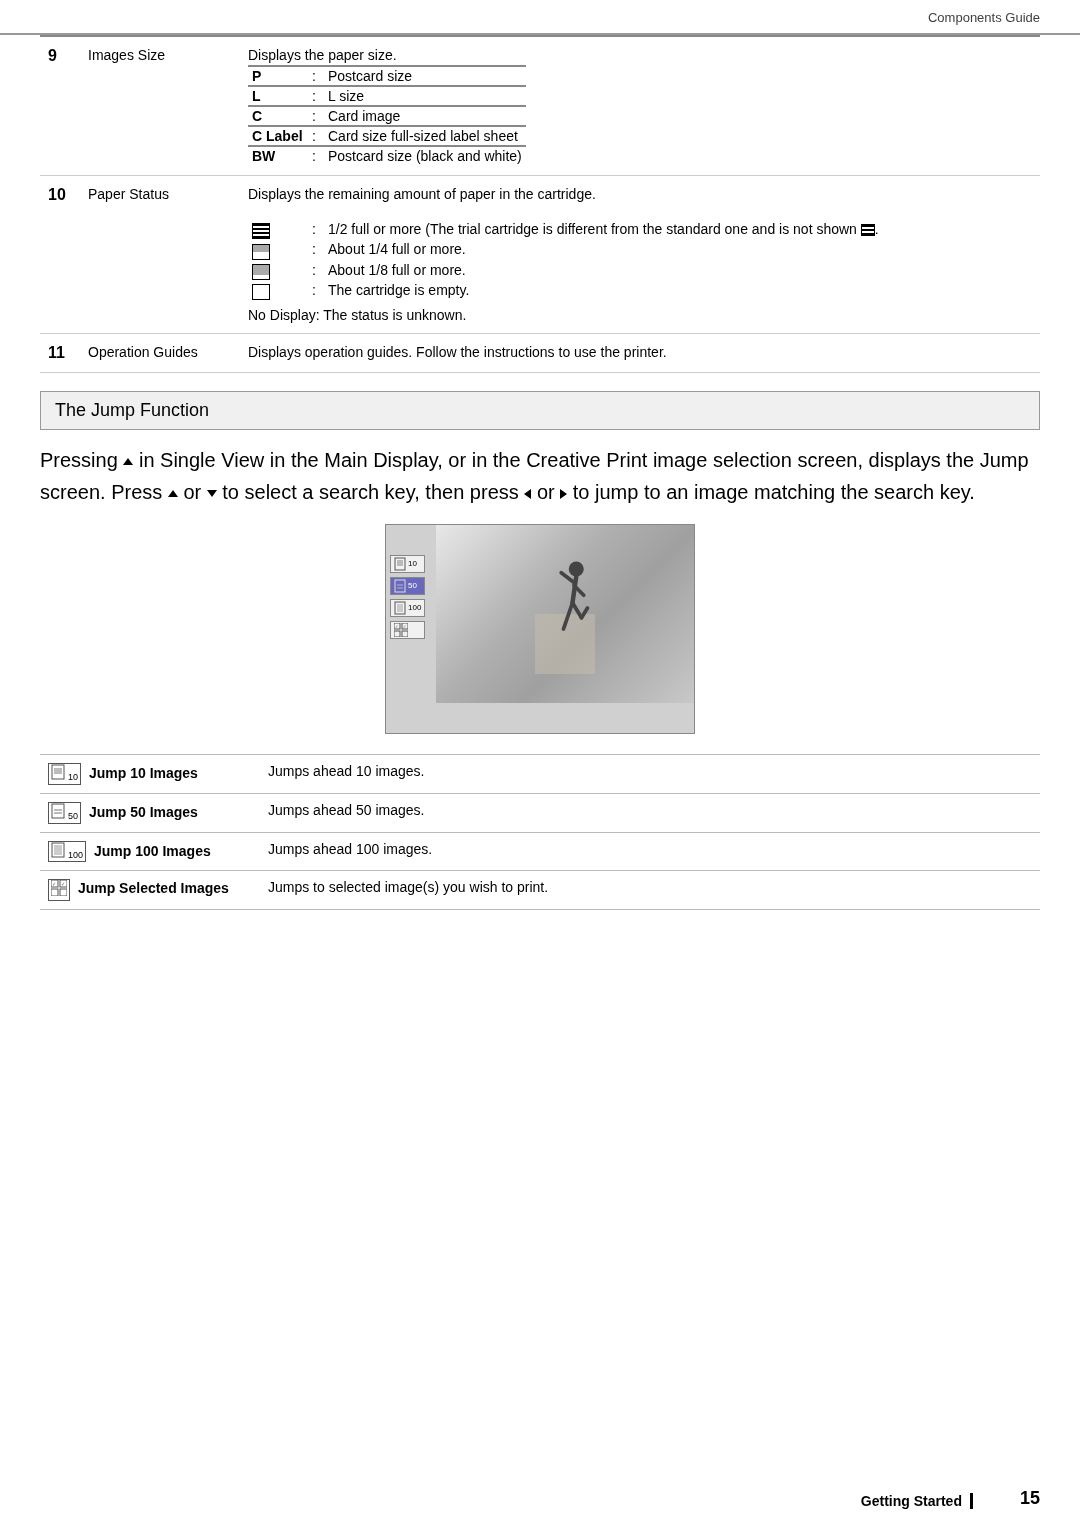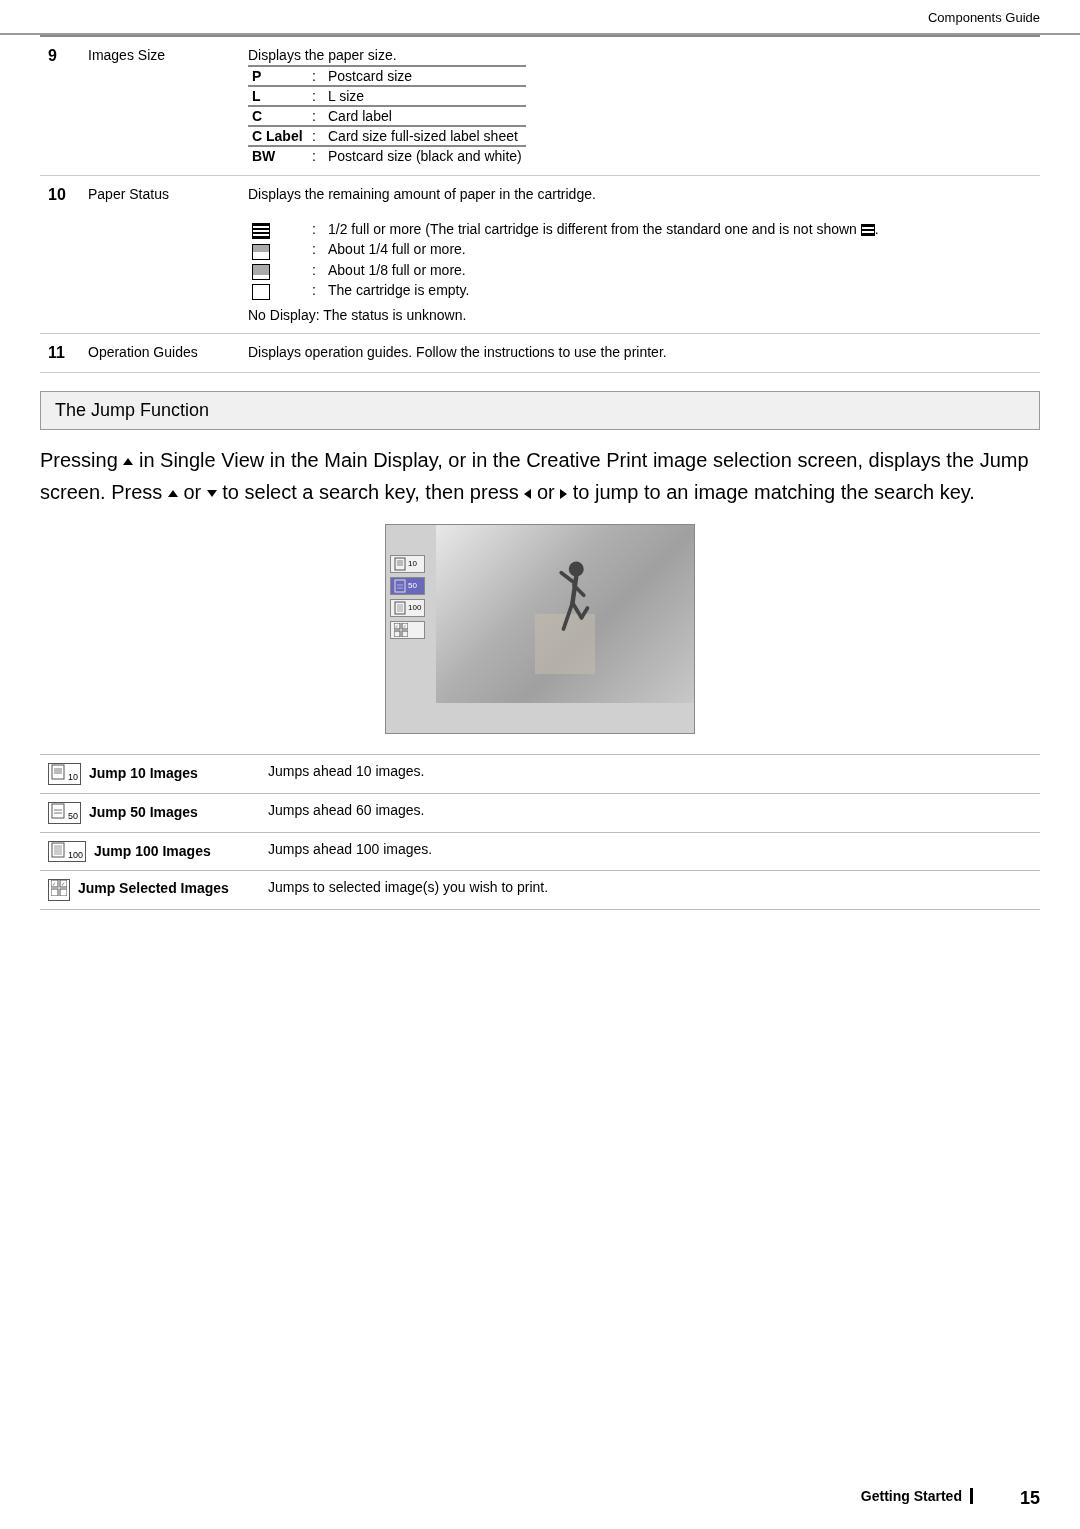--- a/index.html
+++ b/index.html
@@ -11,21 +11,21 @@
       width: 1080px;
       min-height: 1529px;
       position: relative;
     }
 
     .page-header {
       text-align: right;
       padding: 10px 40px 8px 40px;
       border-bottom: 2px solid #999;
       font-size: 13px;
-      color: #000000;
+      color: #404040;
     }
 
     .main-content {
       padding: 0 40px;
     }
 
     
     .components-table {
       width: 100%;
       border-collapse: collapse;
@@ -222,21 +222,21 @@
       padding: 0 2px;
       line-height: 1.3;
     }
 
     
     .page-footer {
       position: absolute;
       bottom: 20px;
       right: 40px;
       display: flex;
-      align-items: flex-start;
+      align-items: flex-end;
       gap: 0;
     }
 
     .footer-text {
       font-weight: bold;
       font-size: 14px;
       padding-right: 8px;
       border-right: 3px solid #000;
       margin-right: 8px;
     }
@@ -349,21 +349,21 @@
             <td>Postcard size</td>
           </tr>
           <tr>
             <td><strong>L</strong></td>
             <td>:</td>
             <td>L size</td>
           </tr>
           <tr>
             <td><strong>C</strong></td>
             <td>:</td>
-            <td>Card label</td>
+            <td>Card image</td>
           </tr>
           <tr>
             <td><strong>C Label</strong></td>
             <td>:</td>
             <td>Card size full-sized label sheet</td>
           </tr>
           <tr>
             <td><strong>BW</strong></td>
             <td>:</td>
             <td>Postcard size (black and white)</td>
@@ -521,21 +521,21 @@
         <span class="jump-small-icon">
           <svg width="14" height="16" viewBox="0 0 14 16">
             <rect x="1" y="1" width="12" height="14" fill="none" stroke="#555" stroke-width="1"></rect>
             <line x1="3" y1="7" x2="11" y2="7" stroke="#555" stroke-width="0.8"></line>
             <line x1="3" y1="10" x2="11" y2="10" stroke="#555" stroke-width="0.8"></line>
           </svg>
           <span style="font-size:9px">50</span>
         </span>
         <strong>Jump 50 Images</strong>
       </td>
-      <td>Jumps ahead 60 images.</td>
+      <td>Jumps ahead 50 images.</td>
     </tr>
     <tr>
       <td class="jump-icon-cell">
         <span class="jump-small-icon">
           <svg width="14" height="16" viewBox="0 0 14 16">
             <rect x="1" y="1" width="12" height="14" fill="none" stroke="#555" stroke-width="1"></rect>
             <line x1="3" y1="4" x2="11" y2="4" stroke="#555" stroke-width="0.6"></line>
             <line x1="3" y1="6" x2="11" y2="6" stroke="#555" stroke-width="0.6"></line>
             <line x1="3" y1="8" x2="11" y2="8" stroke="#555" stroke-width="0.6"></line>
             <line x1="3" y1="10" x2="11" y2="10" stroke="#555" stroke-width="0.6"></line>

